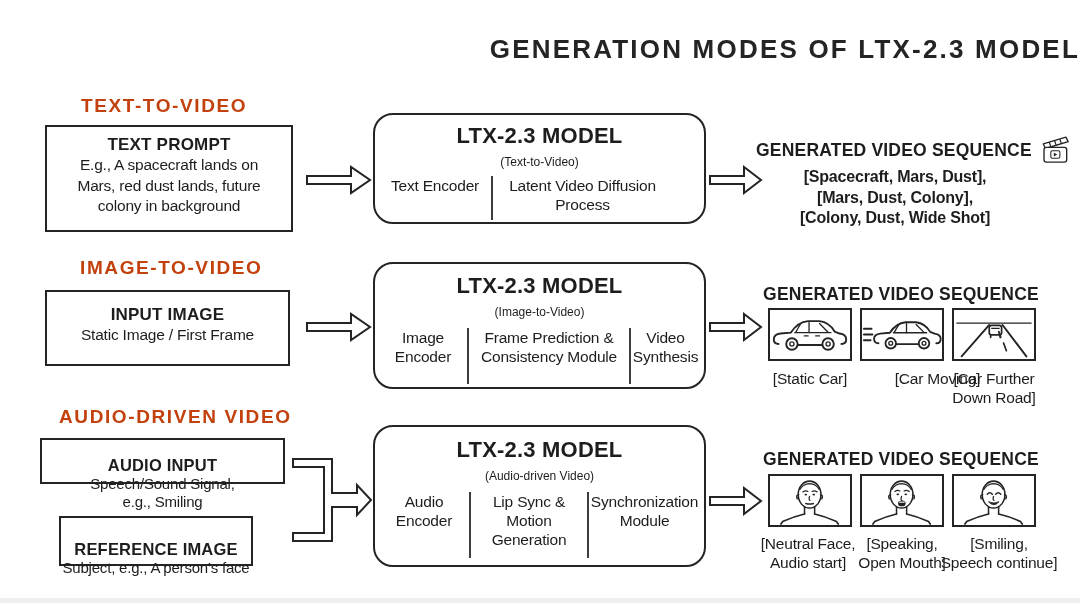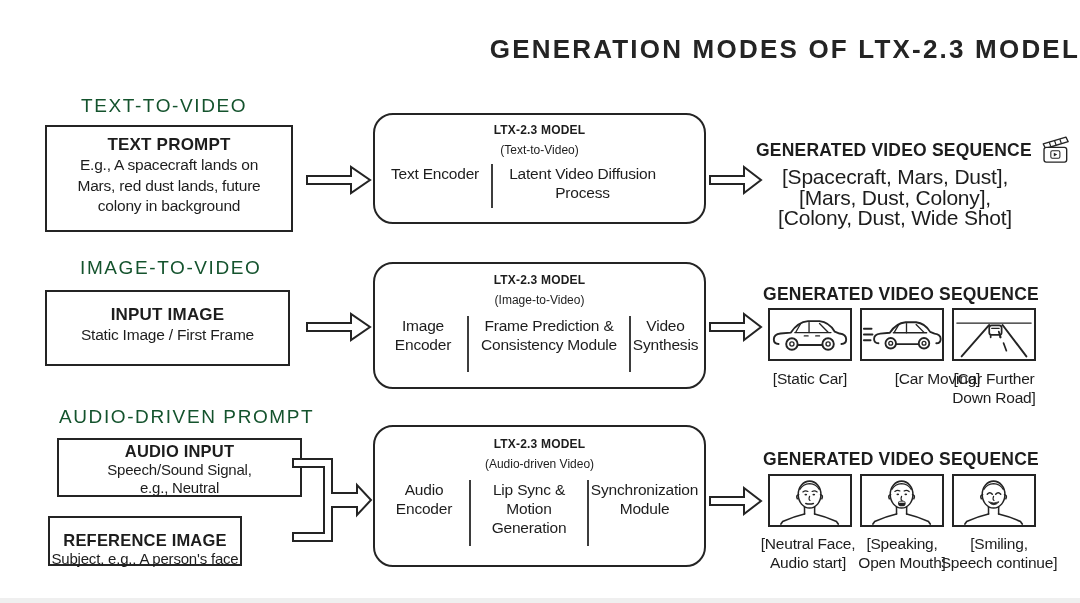--- a/index.html
+++ b/index.html
@@ -1,33 +1,33 @@
 <!DOCTYPE html>
 <html><head>
 <meta charset="utf-8">
 <style>
   html,body{margin:0;padding:0;background:#fff;}
   .canvas{position:relative;width:1080px;height:603px;background:#ffffff;
           font-family:"Liberation Sans",sans-serif;color:#1d1d1d;overflow:hidden;}
   .abs{position:absolute;}
   .title{left:0;top:34px;width:100%;text-align:right;font-size:26px;
          letter-spacing:2.2px;font-weight:600;color:#242424;}
-  .section-label{font-size:19px;letter-spacing:1.6px;font-weight:400;color:#14532d;white-space:nowrap;}
+  .section-label{font-size:19px;letter-spacing:1.6px;font-weight:700;color:#c2410c;white-space:nowrap;}
   .io-box{border:2px solid #242424;background:#fff;text-align:center;box-sizing:border-box;}
   .io-heading{font-weight:700;font-size:17px;letter-spacing:.2px;}
   .io-line{font-size:15.5px;line-height:20.5px;letter-spacing:-.2px;}
   .model-box{border:2px solid #242424;border-radius:20px;background:#fff;text-align:center;box-sizing:border-box;}
-  .model-title{font-size:12px;font-weight:700;letter-spacing:.2px;}
+  .model-title{font-size:22px;font-weight:700;letter-spacing:.2px;}
   .model-subtitle{font-size:12px;font-weight:400;margin-top:6px;}
   .model-cols{display:flex;align-items:flex-start;}
   .model-col{font-size:15.5px;line-height:19px;letter-spacing:-.2px;text-align:center;}
   .vdiv{width:2px;background:#3d3d3d;flex:0 0 2px;align-self:center;}
   .out-heading{font-size:17.5px;font-weight:700;letter-spacing:.2px;text-align:center;white-space:nowrap;}
   .out-heading-row{display:flex;align-items:center;justify-content:center;gap:9px;}
-  .out-lines{font-size:21px;font-weight:400;line-height:20.5px;letter-spacing:-.2px;text-align:center;}
+  .out-lines{font-size:16px;font-weight:700;line-height:20.5px;letter-spacing:-.2px;text-align:center;}
   .frame{border:2.5px solid #242424;background:#fff;box-sizing:border-box;}
   .frame svg{position:absolute;inset:0;width:100%;height:100%;}
   .caption{font-size:15.5px;font-weight:500;line-height:19px;letter-spacing:-.2px;text-align:center;}
   .bottom-strip{left:0;bottom:0;width:100%;height:5px;background:#efefef;}
 </style>
 </head>
 <body>
 
 <div class="canvas">
 
@@ -173,29 +173,29 @@
   </div>
   <div class="abs caption" style="left:881px;top:369px;width:113px">
     <div>[Car Moving]</div>
     <div></div>
   </div>
   <div class="abs caption" style="left:938px;top:369px;width:112px">
     <div>[Car Further</div>
     <div>Down Road]</div>
   </div>
 
-  <div class="abs section-label" style="left:59px;top:406px">AUDIO-DRIVEN PROMPT</div>
-
-  <div class="abs io-box" style="left:57px;top:438px;width:245px;height:59px;padding-top:2px">
+  <div class="abs section-label" style="left:59px;top:406px">AUDIO-DRIVEN VIDEO</div>
+
+  <div class="abs io-box" style="left:40px;top:438px;width:245px;height:46px;padding-top:16px">
     <div class="io-heading" style="font-size:16.5px;line-height:19px">AUDIO INPUT</div>
     <div class="io-line" style="font-size:15px;line-height:17.5px">Speech/Sound Signal,</div>
-    <div class="io-line" style="font-size:15px;line-height:17.5px">e.g., Neutral</div>
-  </div>
-
-  <div class="abs io-box" style="left:48px;top:516px;width:194px;height:50px;padding-top:13px">
+    <div class="io-line" style="font-size:15px;line-height:17.5px">e.g., Smiling</div>
+  </div>
+
+  <div class="abs io-box" style="left:59px;top:516px;width:194px;height:50px;padding-top:22px">
     <div class="io-heading" style="font-size:16.5px;line-height:19px">REFERENCE IMAGE</div>
     <div class="io-line" style="font-size:15px;line-height:18px">Subject, e.g., A person's face</div>
   </div>
 
   <svg class="abs" style="left:290px;top:454px" width="84" height="92" viewBox="0 0 84 92">
     <path d="M3,5 L42,5 L42,39 L67,39 L67,31 L81,46 L67,61 L67,53 L42,53 L42,87 L3,87 L3,79 L34,79 L34,13 L3,13 Z" fill="#fff" stroke="#242424" stroke-width="2" stroke-linejoin="miter"></path>
   </svg>
 
   <div class="abs model-box" style="left:373px;top:425px;width:333px;height:142px;padding-top:10px">
     <div class="model-title">LTX-2.3 MODEL</div>

